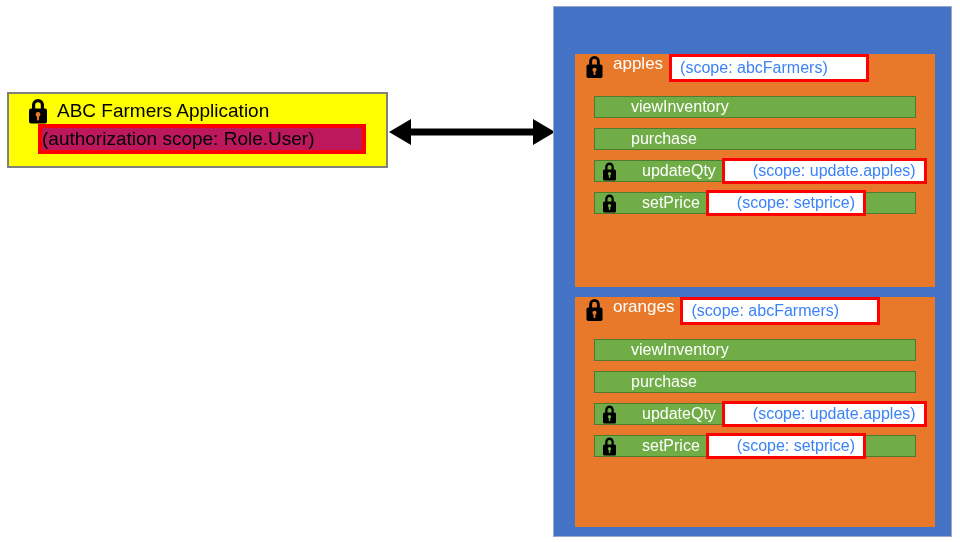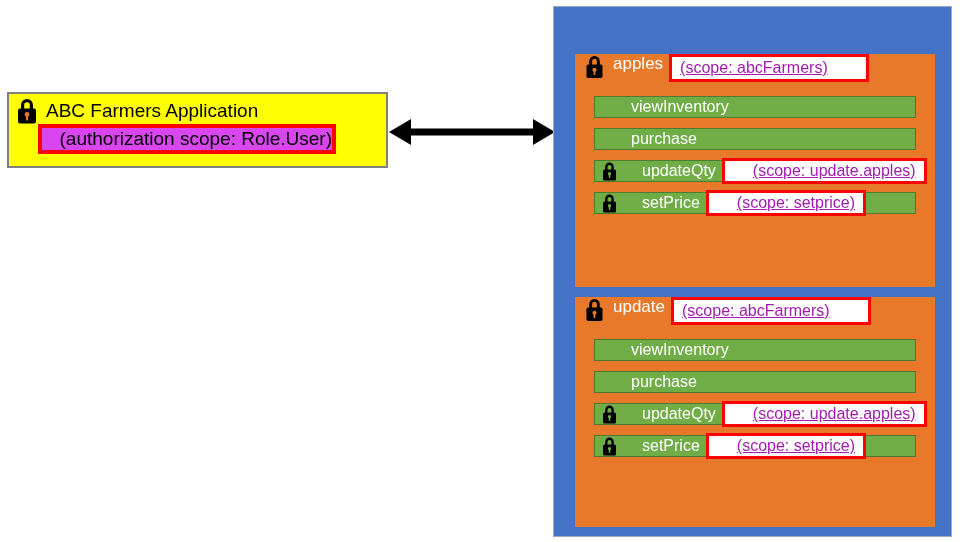--- a/index.html
+++ b/index.html
@@ -28,41 +28,41 @@
     width: 381px;
     height: 76px;
     background: #ffff00;
     border: 2px solid #808080;
     box-sizing: border-box;
   }
   .client-title-row {
     display: flex;
     align-items: center;
     height: 34px;
-    padding-left: 6px;
+    padding-left: 17px;
     box-sizing: border-box;
   }
   .client-title-text {
     font-size: 19px;
     color: #000000;
     margin-left: 7px;
     white-space: nowrap;
   }
   .client-scope-box {
     position: absolute;
     left: 38px;
     top: 124px;
-    width: 298px;
+    width: 328px;
     height: 30px;
-    background: #d946ef;
+    background: #be185d;
     border: 4px solid #ff0000;
     box-sizing: border-box;
     display: flex;
     align-items: center;
-    justify-content: flex-end;
+    justify-content: flex-start;
   }
   .client-scope-text {
     font-size: 19px;
     color: #000000;
     white-space: nowrap;
   }
 
   
   .connector {
     position: absolute;
@@ -122,23 +122,22 @@
     border: 3px solid #ff0000;
     box-sizing: border-box;
     display: inline-flex;
     align-items: center;
     padding: 1px 8px;
     margin-left: 6px;
     height: 28px;
   }
   .scope-tag-text {
     font-size: 16px;
-    color: #a21caf;
-    white-space: nowrap;
-    text-decoration: underline;
+    color: #3b82f6;
+    white-space: nowrap;
   }
   .resource-header .scope-tag { min-width: 200px; }
 
   
   .op-row {
     position: relative;
     margin: 0 19px 10px 19px;
     height: 22px;
     background: #70ad47;
     border: 1px solid #4f7a32;
@@ -261,21 +260,21 @@
     <div class="resource-group oranges">
       <div class="resource-header">
         <span class="lock md">
           <svg viewBox="0 0 21 25" width="21" height="25" xmlns="http://www.w3.org/2000/svg">
             <path d="M5.2 11 V7.2 a5.3 5.3 0 0 1 10.6 0 V11 h-2.9 V7.2 a2.4 2.4 0 0 0 -4.8 0 V11 Z" fill="#000000"></path>
             <rect x="2.5" y="10.5" width="16" height="13.5" rx="1.8" fill="#000000"></rect>
             <circle cx="10.5" cy="15.8" r="2.1" fill="#e8792a"></circle>
             <rect x="9.6" y="16.6" width="1.8" height="4.4" fill="#e8792a"></rect>
           </svg>
         </span>
-        <span class="resource-name">update</span>
+        <span class="resource-name">oranges</span>
         <span class="scope-tag">
           <span class="scope-tag-text">(scope: abcFarmers)</span>
         </span>
       </div>
 
       <div class="op-row plain">
         <span class="op-name">viewInventory</span>
       </div>
 
       <div class="op-row plain">

